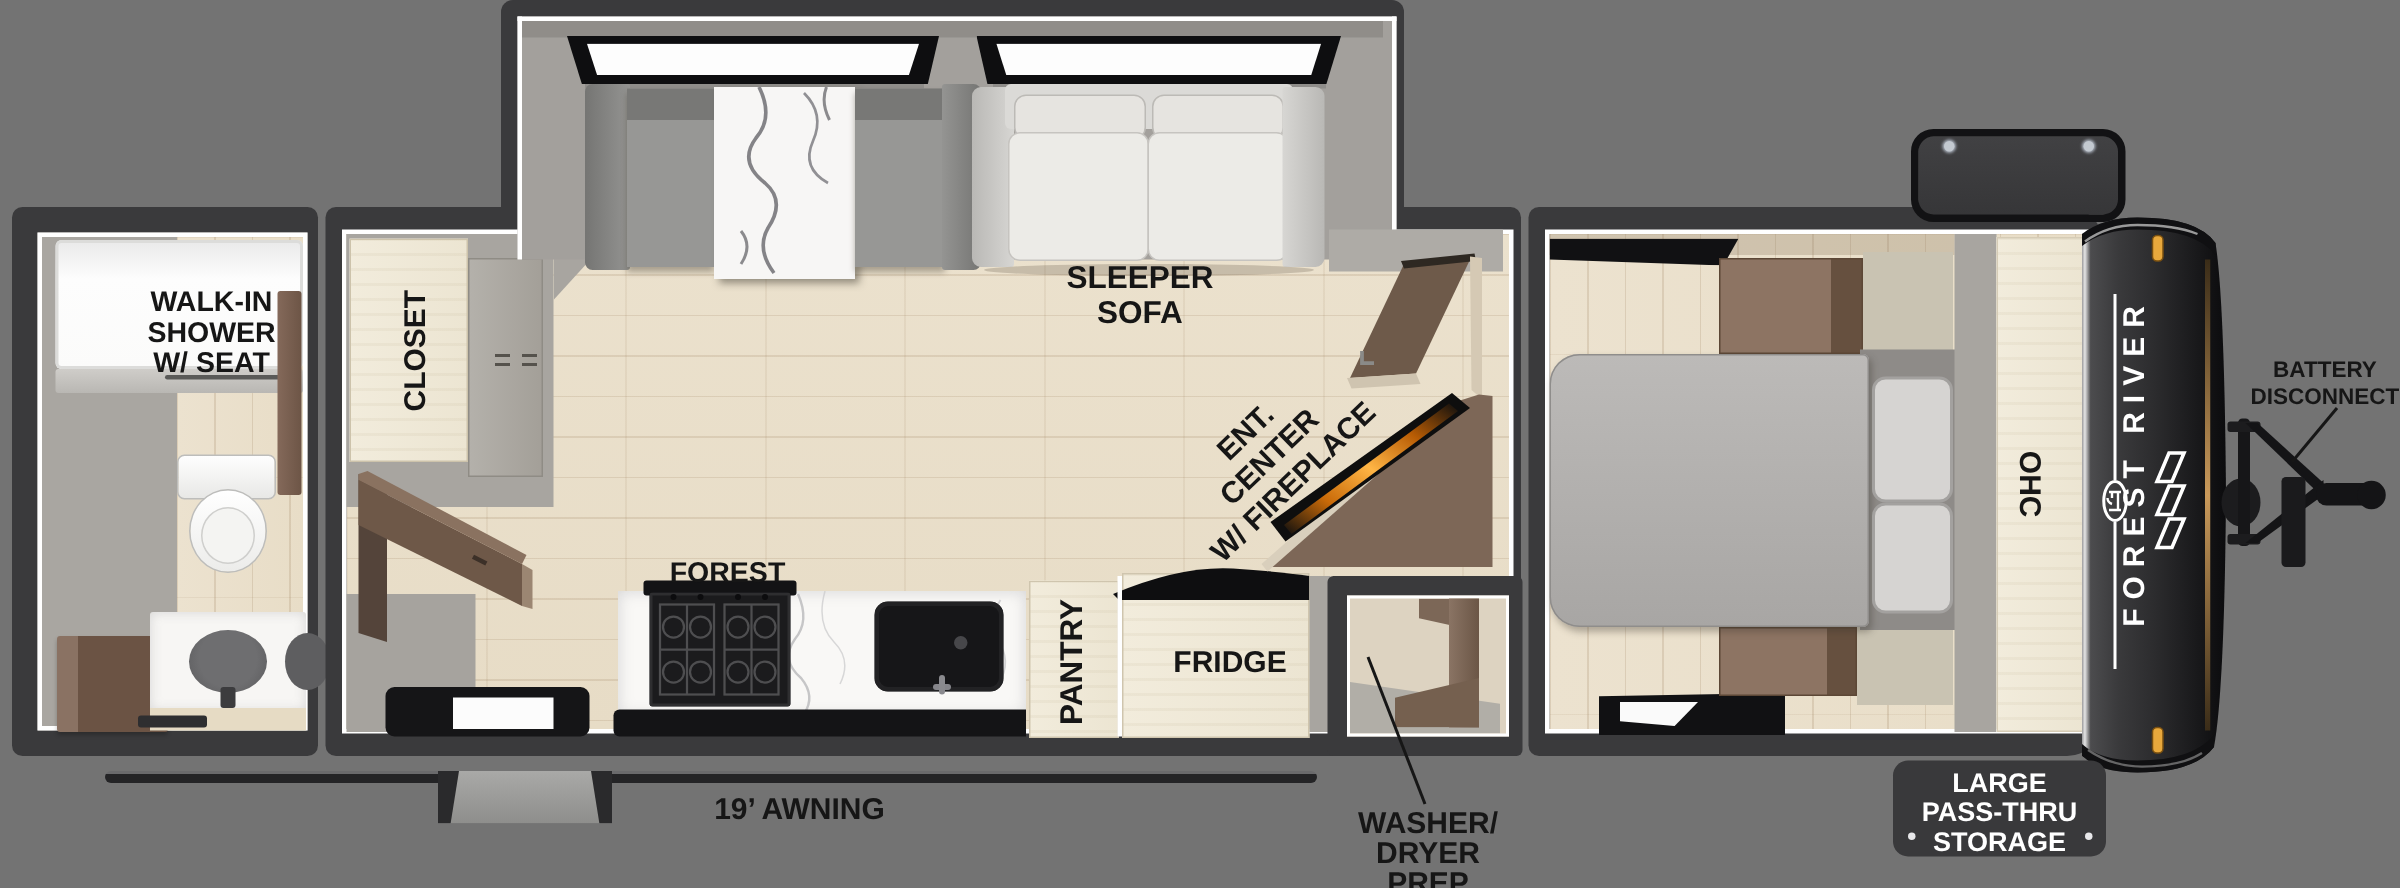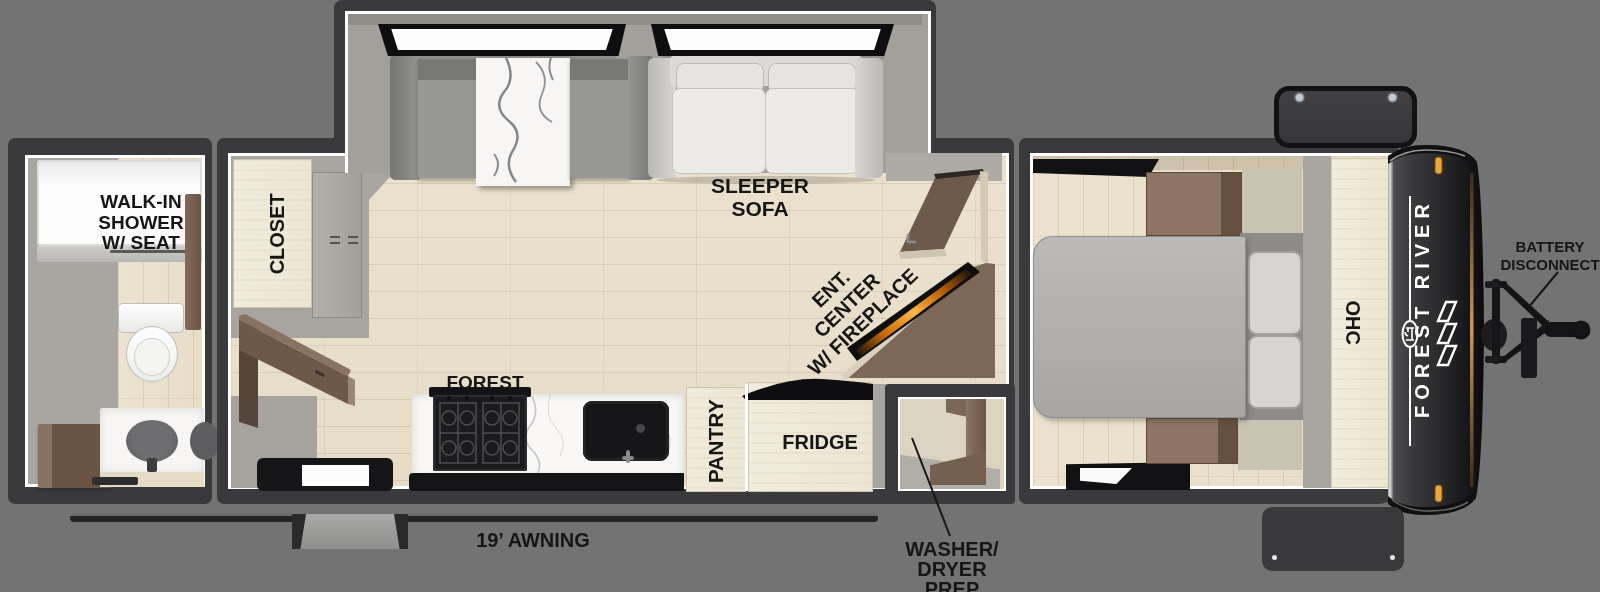--- a/index.html
+++ b/index.html
@@ -375,17 +375,18 @@
     <circle cx="111" cy="60" r="9.5" fill="#141416"></circle>
   </svg>
 
   <div class="lbl" style="left:1470px;top:238px;width:160px;font-size:15px;line-height:1.2;">BATTERY<br>DISCONNECT</div>
 
   <svg class="abs" style="left:1524px;top:270px;" width="40" height="42" viewBox="0 0 40 42">
       <line x1="34" y1="2" x2="4" y2="38" stroke="#161616" stroke-width="2"></line>
     </svg>
 
   <div class="abs" style="left:1262px;top:507px;width:142px;height:64px;background:#39393b;border-radius:10px;"></div>
+  <div class="lbl" style="left:1262px;top:513px;width:142px;font-size:18px;color:#fff;">LARGE<br>PASS-THRU<br>STORAGE</div>
 
   <div class="abs" style="left:1272px;top:555px;width:5px;height:5px;background:#e8e8ea;border-radius:50%;"></div>
   <div class="abs" style="left:1390px;top:555px;width:5px;height:5px;background:#e8e8ea;border-radius:50%;"></div>
 
 </div>
 
 </body></html>

